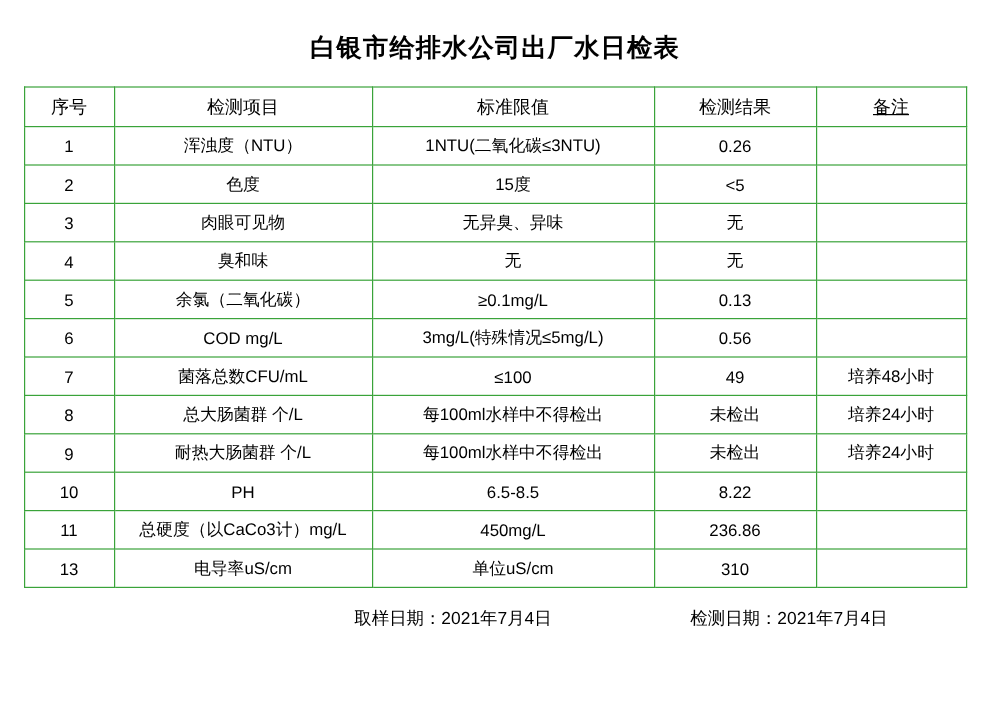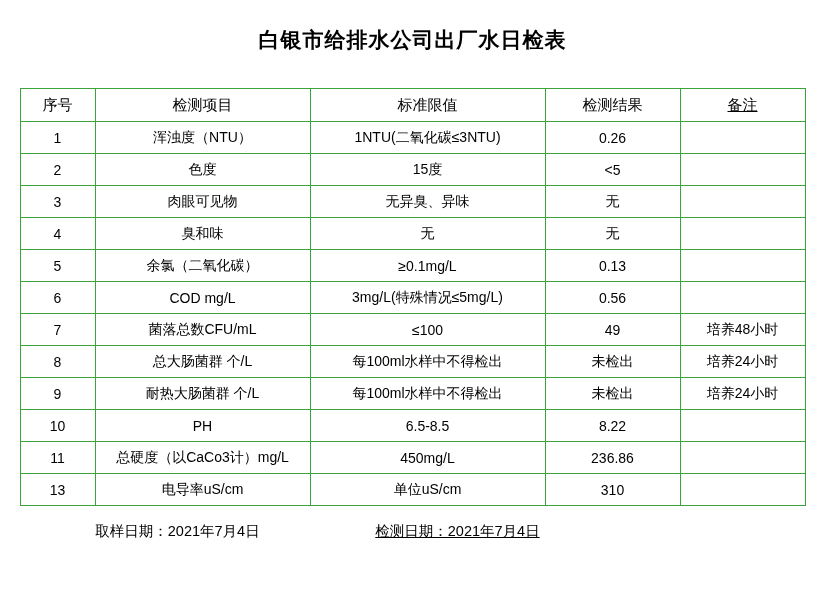--- a/index.html
+++ b/index.html
@@ -21,21 +21,21 @@
     box-sizing: border-box;
     padding: 0;
     position: relative;
   }
   .doc-title {
     text-align: center;
     font-size: 21px;
     font-weight: bold;
     letter-spacing: 1px;
     margin-top: 26px;
-    margin-bottom: 34px;
+    margin-bottom: 18px;
     color: #000;
   }
   table.report {
     border-collapse: collapse;
     width: 760px;
     margin: 16px auto;
     table-layout: fixed;
   }
   table.report th, table.report td {
     border: 1px solid #3aa33a;
@@ -55,27 +55,27 @@
   }
   .col-no    { width: 70px; }
   .col-item  { width: 210px; }
   .col-std   { width: 230px; }
   .col-res   { width: 130px; }
   .col-rem   { width: 120px; text-decoration: underline; }
   .footer {
     margin: 0 auto;
     width: 760px;
     display: flex;
-    justify-content: flex-start;
+    justify-content: flex-end;
     font-size: 14.5px;
     margin-top: 16px;
     color: #000;
   }
   .footer .f-sample { width: 290px; text-align: center; }
-  .footer .f-test   { width: 270px; text-align: center; text-decoration: underline; }
+  .footer .f-test   { width: 270px; text-align: center; }
   .footer .f-filler { width: 200px; text-align: center; }
 </style>
 </head>
 <body>
 
 <div class="page">
 
   <div class="doc-title">白银市给排水公司出厂水日检表</div>
 
   <table class="report">

